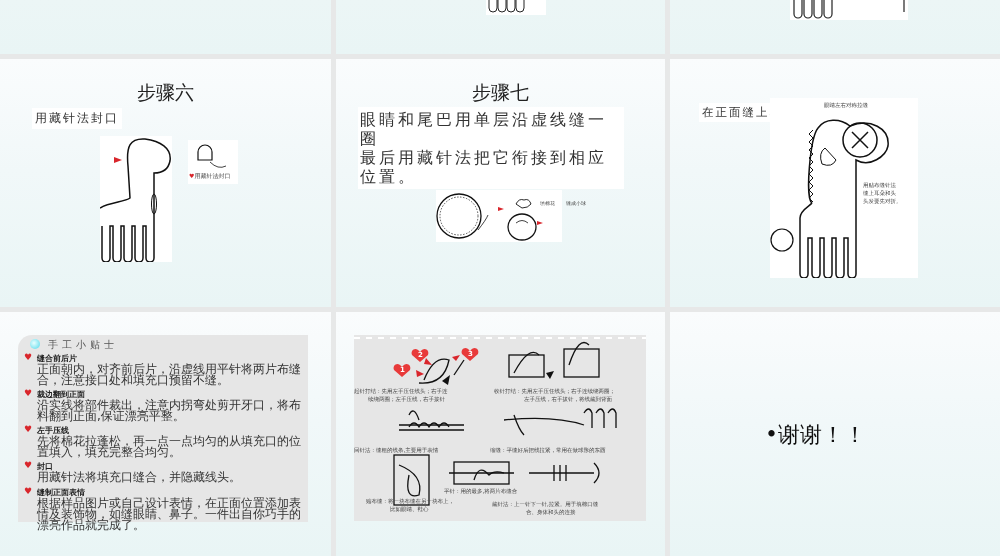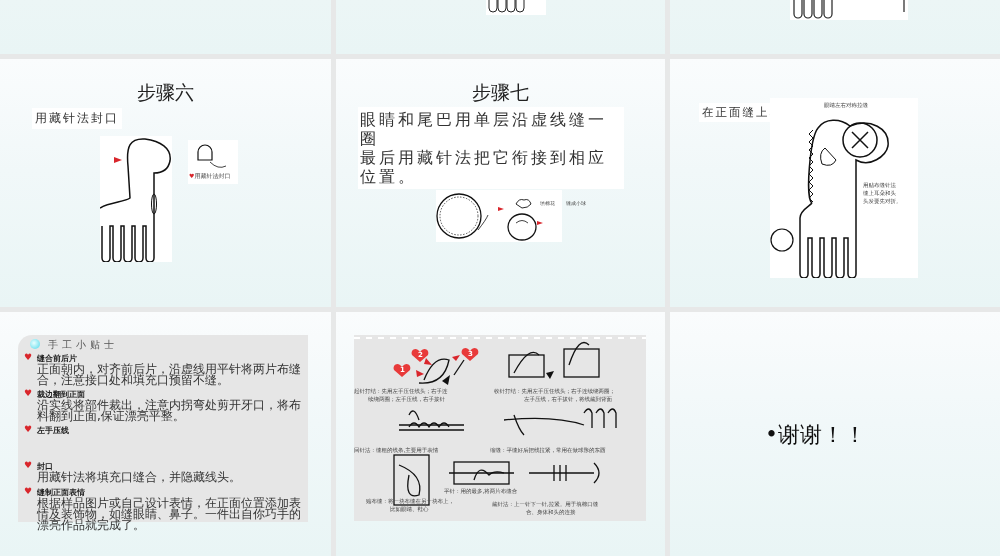--- a/index.html
+++ b/index.html
@@ -145,20 +145,21 @@
     <div class="tip" style="top:18px;">
       <div class="h"><span class="heart">♥</span><span>缝合前后片</span></div>
       <div class="b">正面朝内，对齐前后片，沿虚线用平针将两片布缝合，注意接口处和填充口预留不缝。</div>
     </div>
     <div class="tip" style="top:54px;">
       <div class="h"><span class="heart">♥</span><span>裁边翻到正面</span></div>
       <div class="b">沿实线将部件裁出，注意内拐弯处剪开牙口，将布料翻到正面,保证漂亮平整。</div>
     </div>
     <div class="tip" style="top:90px;">
       <div class="h"><span class="heart">♥</span><span>左手压线</span></div>
+      <div class="b">先将棉花拉蓬松，再一点一点均匀的从填充口的位置填入，填充完整合均匀。</div>
     </div>
     <div class="tip" style="top:126px;">
       <div class="h"><span class="heart">♥</span><span>封口</span></div>
       <div class="b">用藏针法将填充口缝合，并隐藏线头。</div>
     </div>
     <div class="tip" style="top:152px;">
       <div class="h"><span class="heart">♥</span><span>缝制正面表情</span></div>
       <div class="b">根据样品图片或自己设计表情，在正面位置添加表情及装饰物，如缝眼睛、鼻子。一件出自你巧手的漂亮作品就完成了。</div>
     </div>
   </div>

